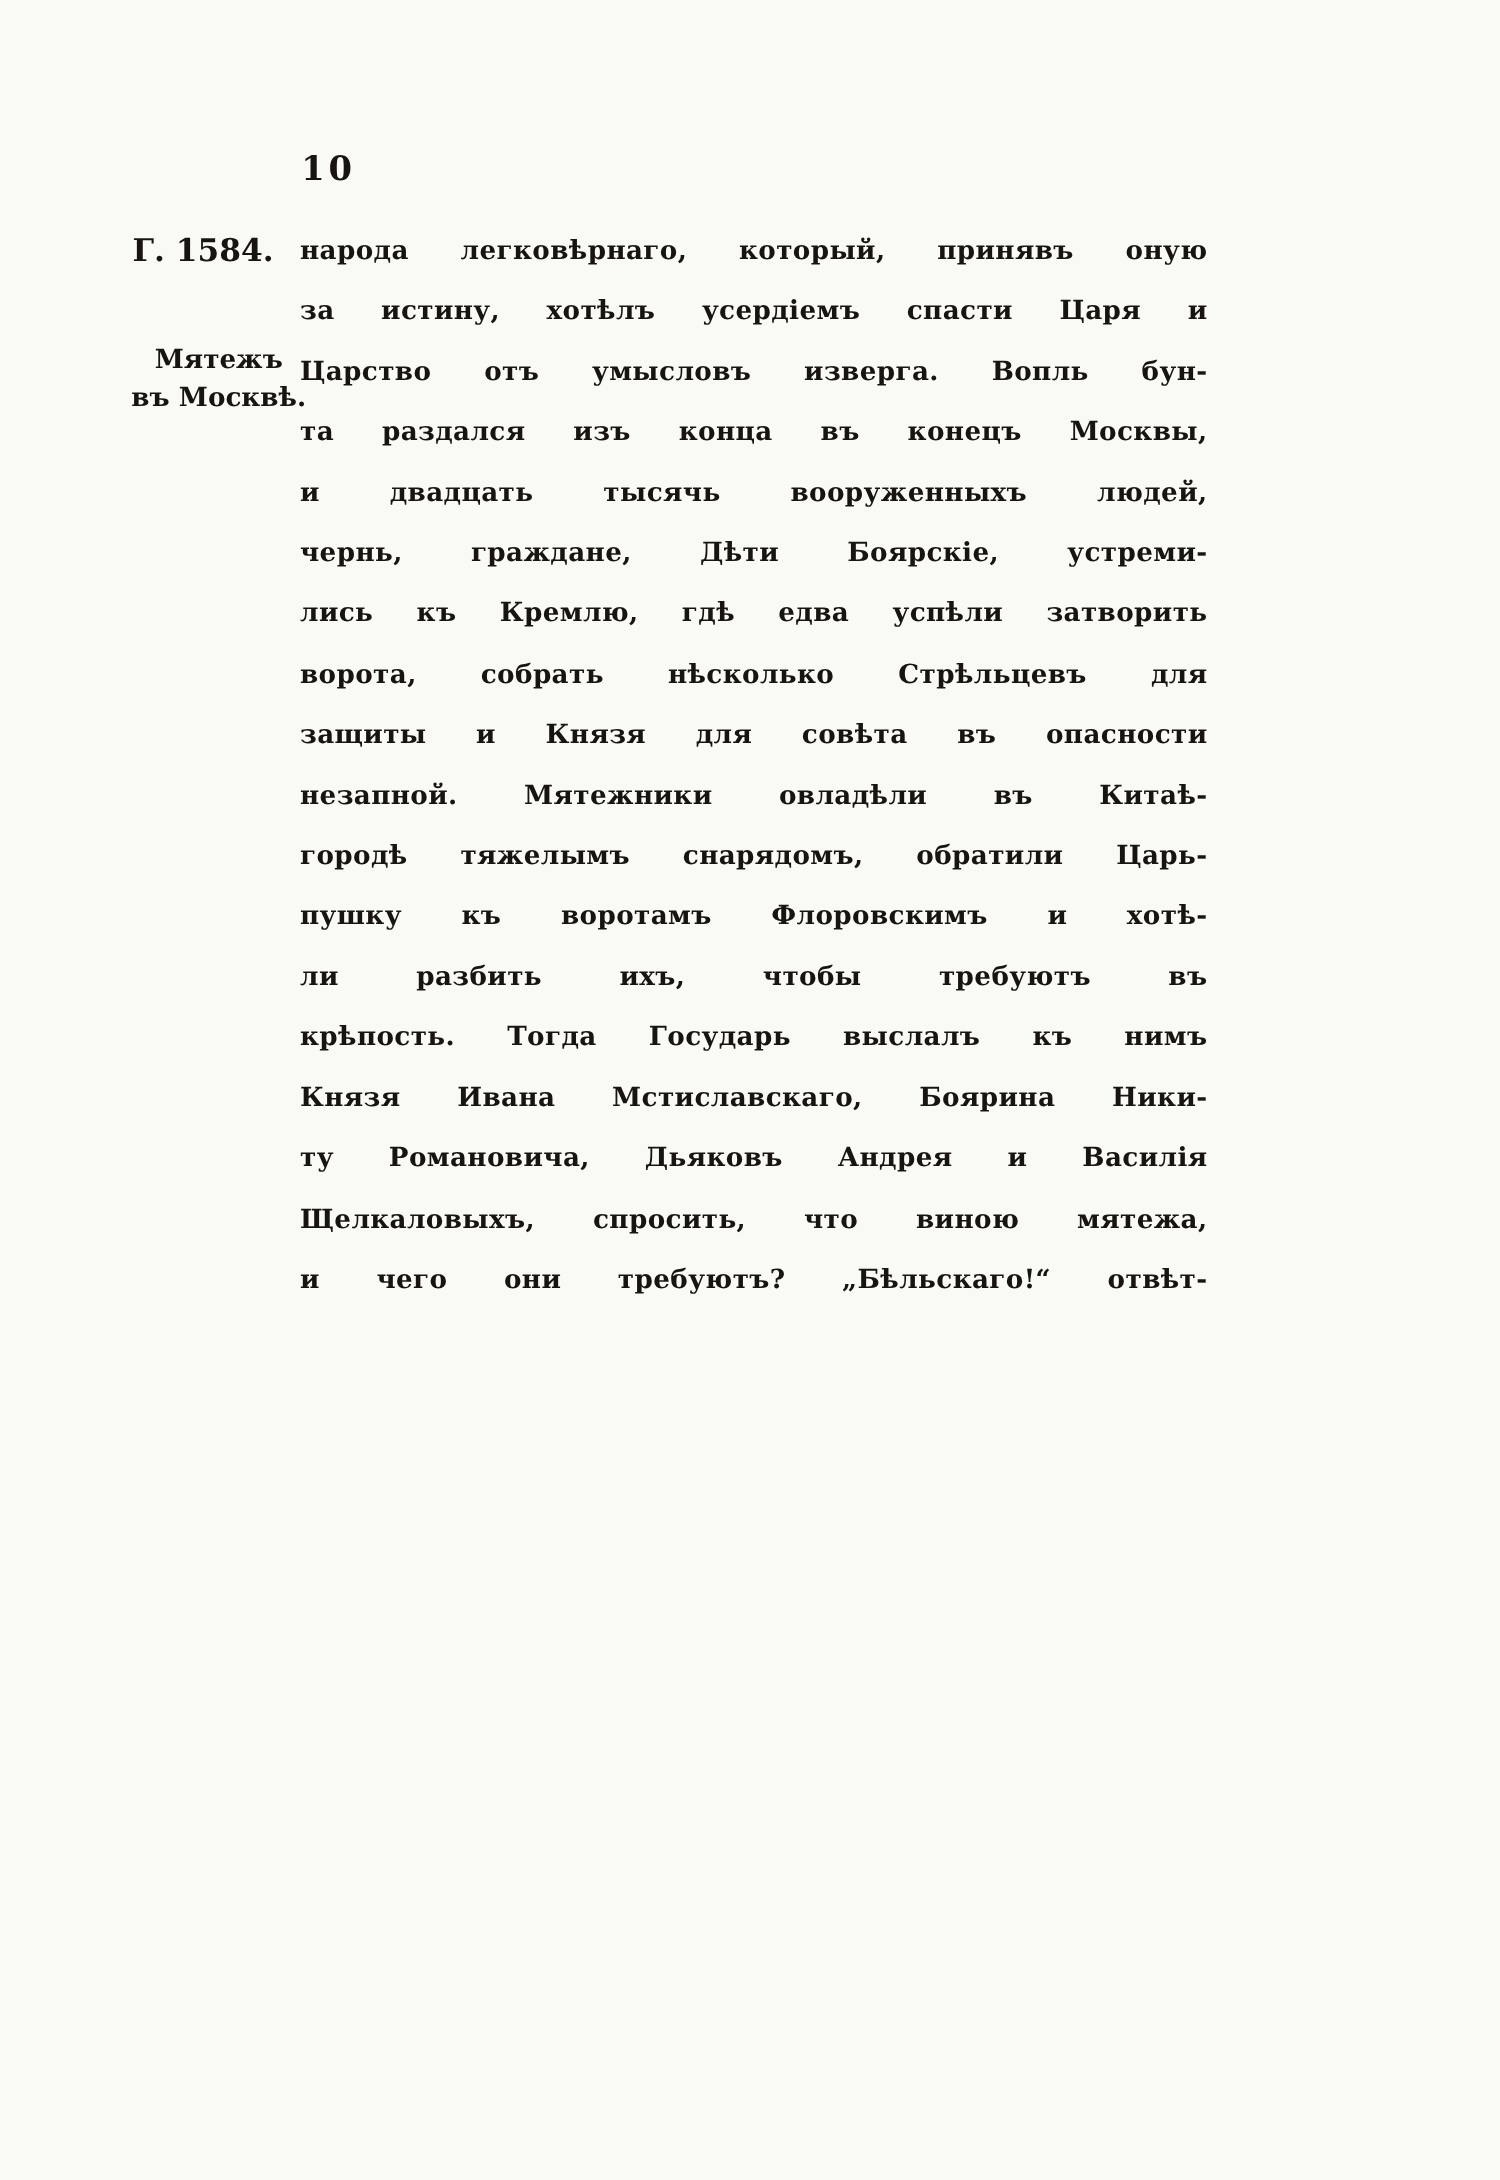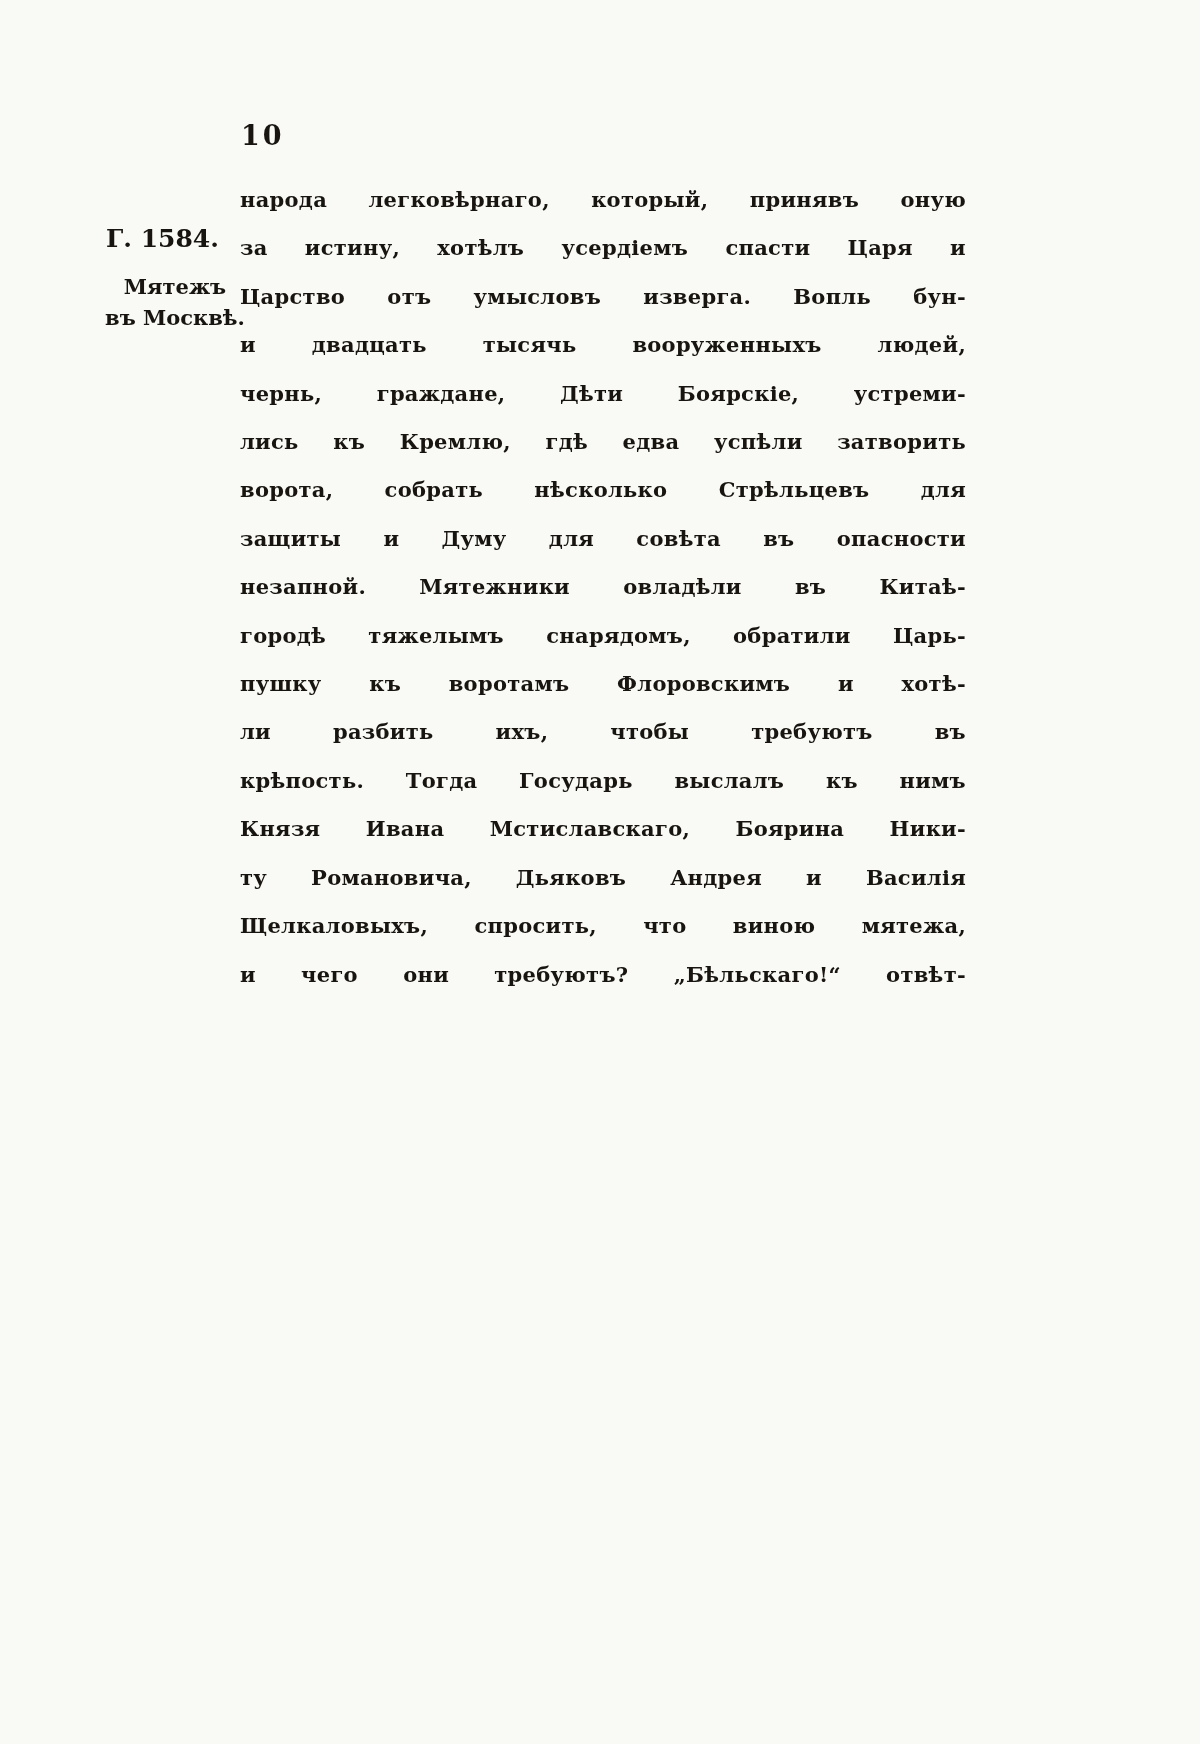--- a/index.html
+++ b/index.html
@@ -26,21 +26,20 @@
     letter-spacing: 3px;
   }
   .margin-year {
     position: absolute;
     left: 106px;
     top: 186px;
     width: 134px;
     font-size: 25px;
     font-weight: bold;
     white-space: nowrap;
-    margin-top: 38px;
   }
   .margin-note {
     position: absolute;
     left: 100px;
     top: 271px;
     width: 150px;
     font-size: 21px;
     font-weight: bold;
     line-height: 31px;
     text-align: center;
@@ -82,25 +81,26 @@
 
   <div class="margin-note">
     <div>Мятежъ</div>
     <div>въ Москвѣ.</div>
   </div>
 
   <div class="body-text">
     <div class="line">народа легковѣрнаго, который, принявъ оную</div>
     <div class="line">за истину, хотѣлъ усердіемъ спасти Царя и</div>
     <div class="line">Царство отъ умысловъ изверга. Вопль бун-</div>
+    <div class="line">та раздался изъ конца въ конецъ Москвы,</div>
     <div class="line">и двадцать тысячь вооруженныхъ людей,</div>
     <div class="line">чернь, граждане, Дѣти Боярскіе, устреми-</div>
     <div class="line">лись къ Кремлю, гдѣ едва успѣли затворить</div>
     <div class="line">ворота, собрать нѣсколько Стрѣльцевъ для</div>
-    <div class="line">защиты и Думу для совѣта въ опасности</div>
+    <div class="line">защиты и Князя для совѣта въ опасности</div>
     <div class="line">незапной. Мятежники овладѣли въ Китаѣ-</div>
     <div class="line">городѣ тяжелымъ снарядомъ, обратили Царь-</div>
     <div class="line">пушку къ воротамъ Флоровскимъ и хотѣ-</div>
     <div class="line">ли разбить ихъ, чтобы требуютъ въ</div>
     <div class="line">крѣпость. Тогда Государь выслалъ къ нимъ</div>
     <div class="line">Князя Ивана Мстиславскаго, Боярина Ники-</div>
     <div class="line">ту Романовича, Дьяковъ Андрея и Василія</div>
     <div class="line">Щелкаловыхъ, спросить, что виною мятежа,</div>
     <div class="line">и чего они требуютъ? „Бѣльскаго!“ отвѣт-</div>
 

